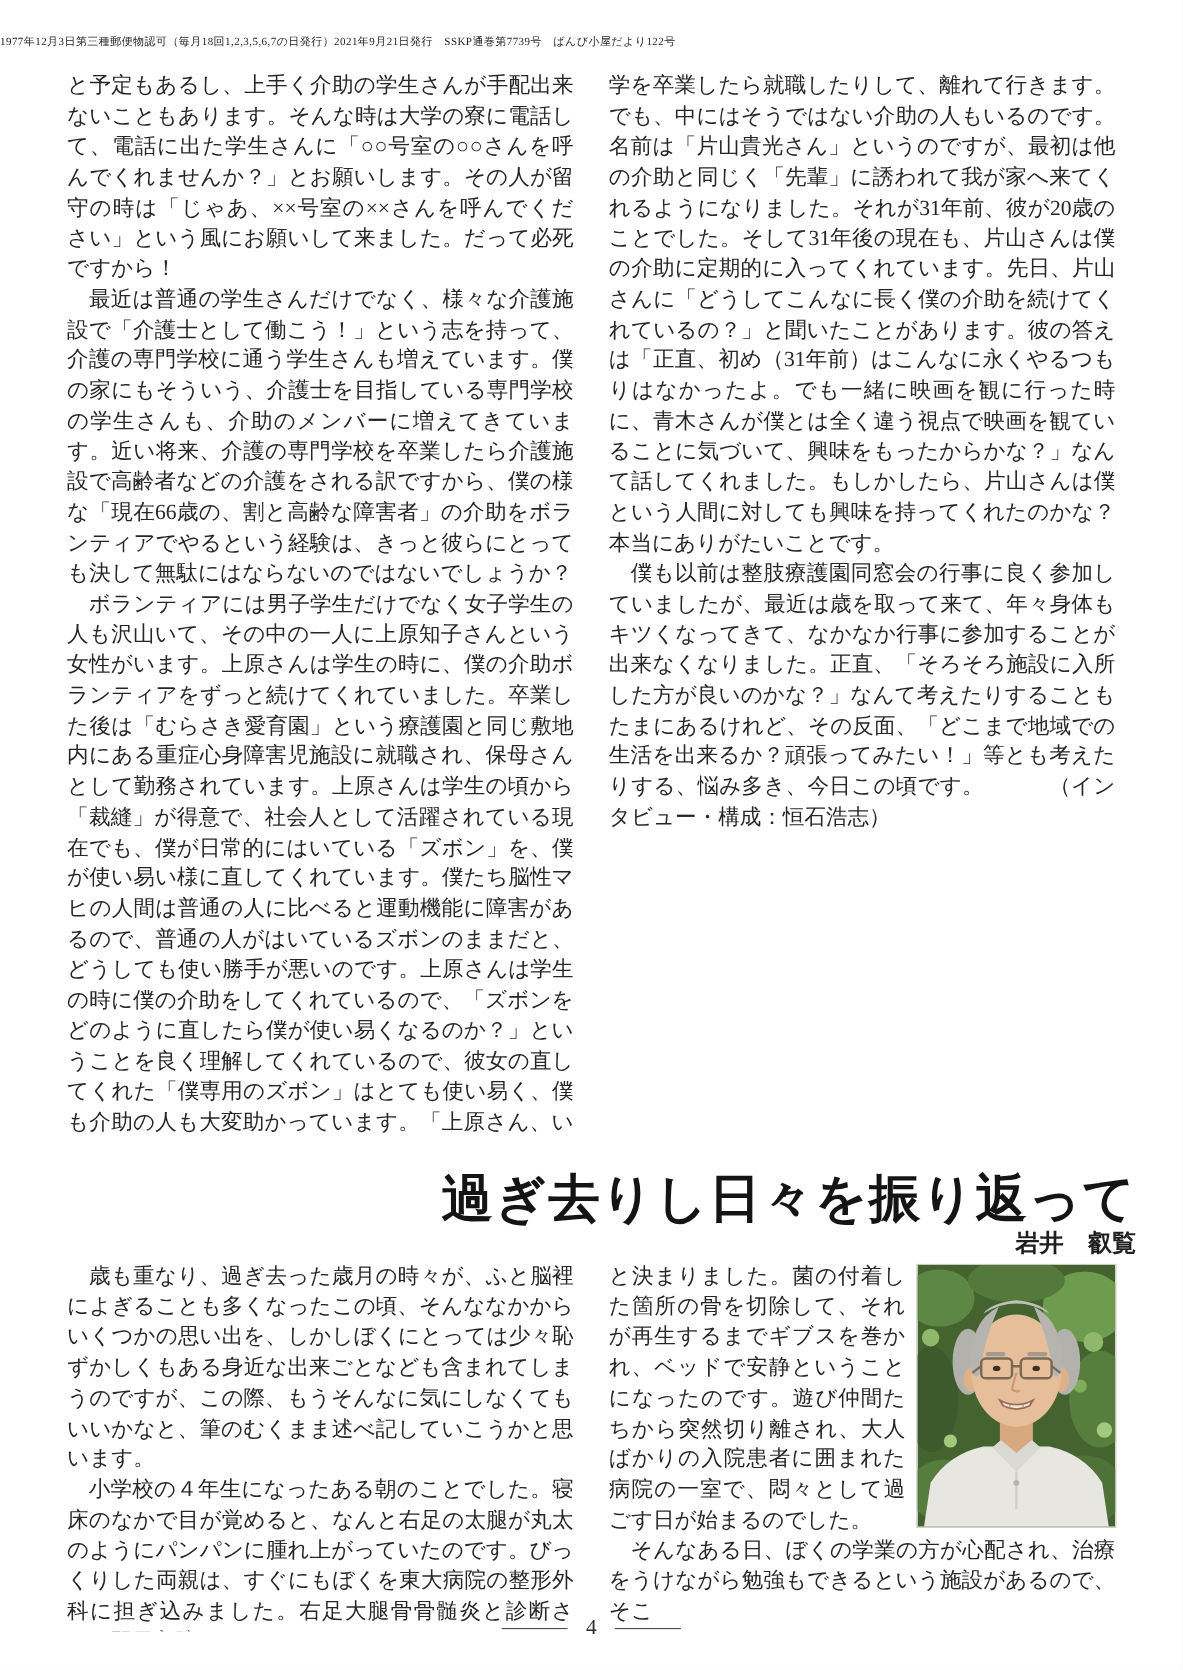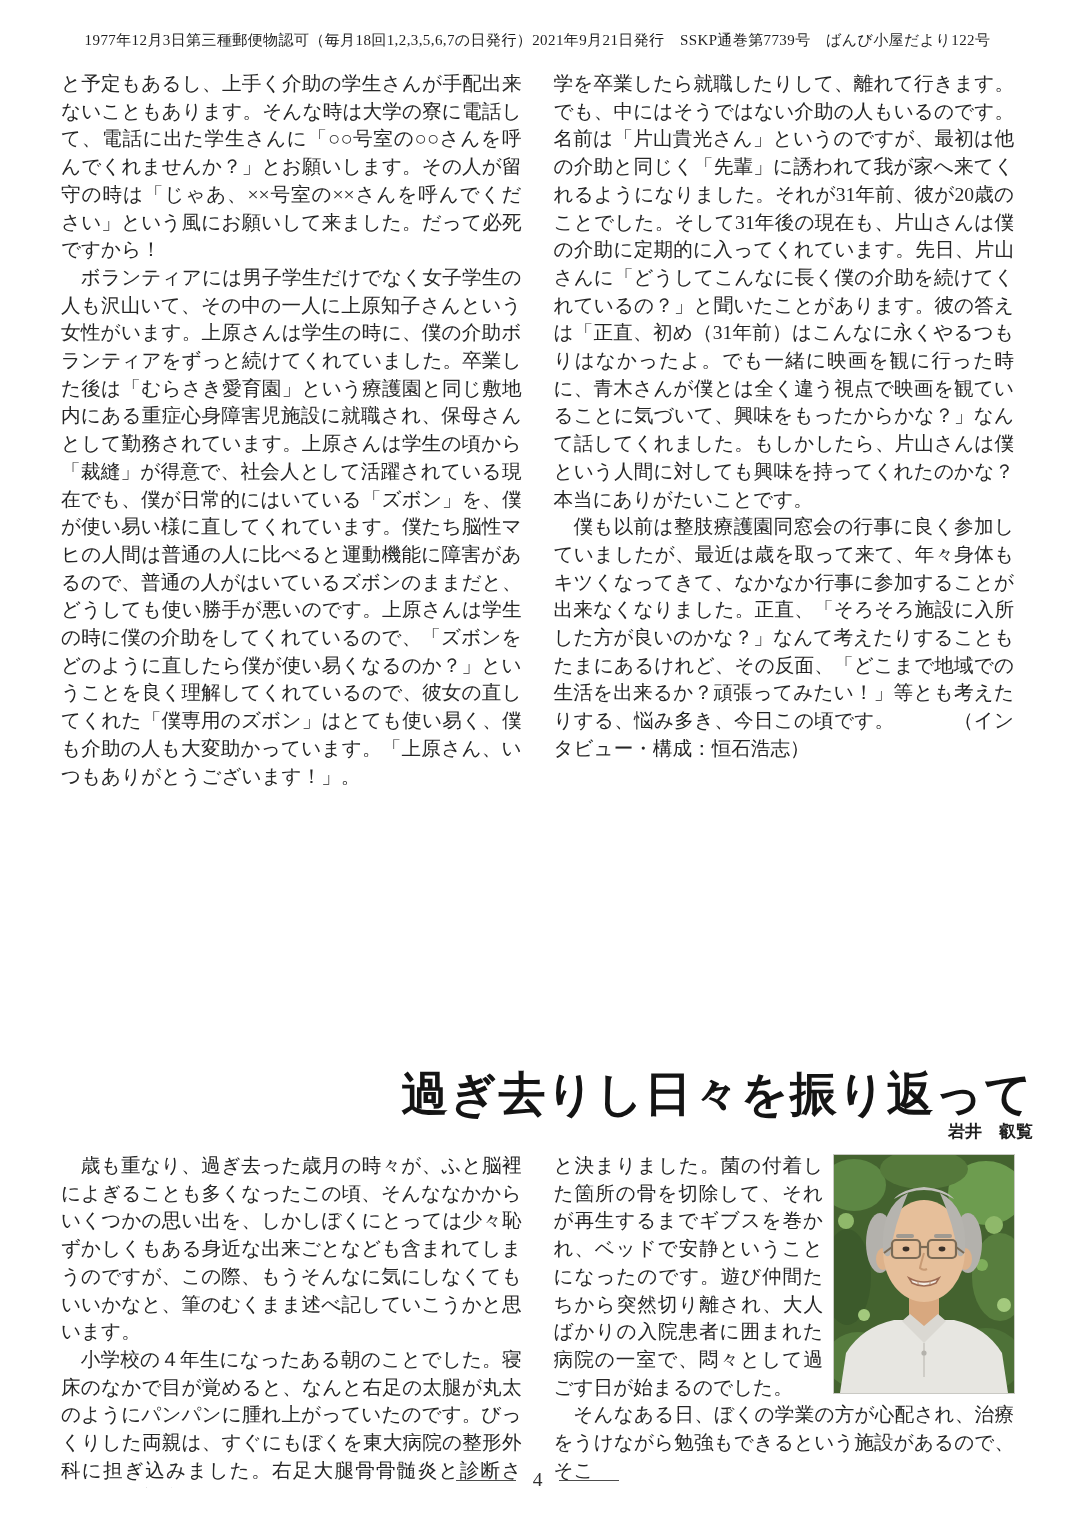--- a/index.html
+++ b/index.html
@@ -5,22 +5,22 @@
   html,body{margin:0;padding:0;}
   body{
     width:1075px;height:1518px;background:#f4f4f2;
     font-family:"Liberation Serif","DejaVu Serif",serif;
   }
   .page{
     position:relative;width:1075px;height:1518px;background:#ffffff;
     overflow:hidden;color:#262626;
   }
   .masthead{
-    padding-top:31px;text-align:center;
-    font-size:15px;letter-spacing:.4px;color:#1e1e1e;white-space:nowrap;
+    padding-top:31px;
+    font-size:10px;letter-spacing:.4px;color:#1e1e1e;white-space:nowrap;
   }
   .columns{display:flex;gap:32px;padding:0 61px;}
   .article1{margin-top:20px;height:972px;overflow:hidden;}
   .col{flex:1;min-width:0;}
   .col p{
     margin:0;font-size:19.6px;line-height:27.7px;
     text-align:justify;text-justify:inter-ideograph;
     color:#262626;
   }
   .headline-row{
@@ -28,21 +28,21 @@
     padding:0 42px 0 61px;margin-top:26px;height:70px;flex-direction:column;
   }
   .headline{
     margin:0;
     font-family:"Liberation Sans","DejaVu Sans",sans-serif;
     font-weight:bold;font-size:47px;letter-spacing:1px;color:#141414;
     line-height:1.1;white-space:nowrap;
   }
   .author{
     font-family:Liberation Serif, serif;
-    font-weight:bold;font-size:17px;color:#1e1e1e;padding-bottom:5px;white-space:nowrap;
+    font-weight:bold;font-size:22px;color:#1e1e1e;padding-bottom:5px;white-space:nowrap;
   }
   .article2{margin-top:14px;height:336px;overflow:hidden;}
   .photo{
     float:right;width:180px;height:238px;margin:3px 0 8px 11px;
     outline:1px solid #c9c9c4;
   }
   .photo svg{display:block;width:100%;height:100%;}
   .footer{
     position:absolute;left:0;right:0;bottom:27px;
     display:flex;justify-content:center;align-items:center;gap:17px;
@@ -53,20 +53,21 @@
 </head>
 <body>
 
 <div class="page">
 
   <div class="masthead">1977年12月3日第三種郵便物認可（毎月18回1,2,3,5,6,7の日発行）2021年9月21日発行　SSKP通巻第7739号　ばんび小屋だより122号</div>
 
   <section class="columns article1">
     <div class="col">
         <p>と予定もあるし、上手く介助の学生さんが手配出来ないこともあります。そんな時は大学の寮に電話して、電話に出た学生さんに「○○号室の○○さんを呼んでくれませんか？」とお願いします。その人が留守の時は「じゃあ、××号室の××さんを呼んでください」という風にお願いして来ました。だって必死ですから！</p>
+        <p>　最近は普通の学生さんだけでなく、様々な介護施設で「介護士として働こう！」という志を持って、介護の専門学校に通う学生さんも増えています。僕の家にもそういう、介護士を目指している専門学校の学生さんも、介助のメンバーに増えてきています。近い将来、介護の専門学校を卒業したら介護施設で高齢者などの介護をされる訳ですから、僕の様な「現在66歳の、割と高齢な障害者」の介助をボランティアでやるという経験は、きっと彼らにとっても決して無駄にはならないのではないでしょうか？</p>
         <p>　ボランティアには男子学生だけでなく女子学生の人も沢山いて、その中の一人に上原知子さんという女性がいます。上原さんは学生の時に、僕の介助ボランティアをずっと続けてくれていました。卒業した後は「むらさき愛育園」という療護園と同じ敷地内にある重症心身障害児施設に就職され、保母さんとして勤務されています。上原さんは学生の頃から「裁縫」が得意で、社会人として活躍されている現在でも、僕が日常的にはいている「ズボン」を、僕が使い易い様に直してくれています。僕たち脳性マヒの人間は普通の人に比べると運動機能に障害があるので、普通の人がはいているズボンのままだと、どうしても使い勝手が悪いのです。上原さんは学生の時に僕の介助をしてくれているので、「ズボンをどのように直したら僕が使い易くなるのか？」ということを良く理解してくれているので、彼女の直してくれた「僕専用のズボン」はとても使い易く、僕も介助の人も大変助かっています。「上原さん、いつもありがとうございます！」。</p>
       </div>
     <div class="col">
         <p>学を卒業したら就職したりして、離れて行きます。でも、中にはそうではない介助の人もいるのです。名前は「片山貴光さん」というのですが、最初は他の介助と同じく「先輩」に誘われて我が家へ来てくれるようになりました。それが31年前、彼が20歳のことでした。そして31年後の現在も、片山さんは僕の介助に定期的に入ってくれています。先日、片山さんに「どうしてこんなに長く僕の介助を続けてくれているの？」と聞いたことがあります。彼の答えは「正直、初め（31年前）はこんなに永くやるつもりはなかったよ。でも一緒に映画を観に行った時に、青木さんが僕とは全く違う視点で映画を観ていることに気づいて、興味をもったからかな？」なんて話してくれました。もしかしたら、片山さんは僕という人間に対しても興味を持ってくれたのかな？　本当にありがたいことです。</p>
         <p>　僕も以前は整肢療護園同窓会の行事に良く参加していましたが、最近は歳を取って来て、年々身体もキツくなってきて、なかなか行事に参加することが出来なくなりました。正直、「そろそろ施設に入所した方が良いのかな？」なんて考えたりすることもたまにあるけれど、その反面、「どこまで地域での生活を出来るか？頑張ってみたい！」等とも考えたりする、悩み多き、今日この頃です。　　　（インタビュー・構成：恒石浩志）</p>
       </div>
   </section>
 
   <div class="headline-row">
     <h1 class="headline">過ぎ去りし日々を振り返って</h1>

